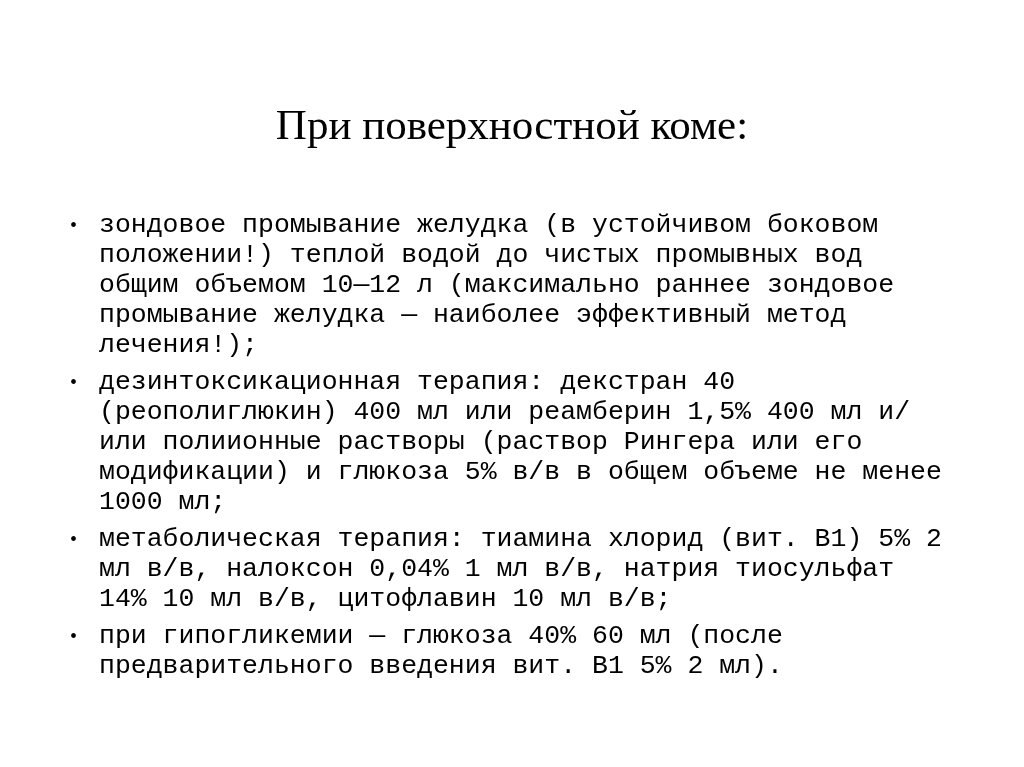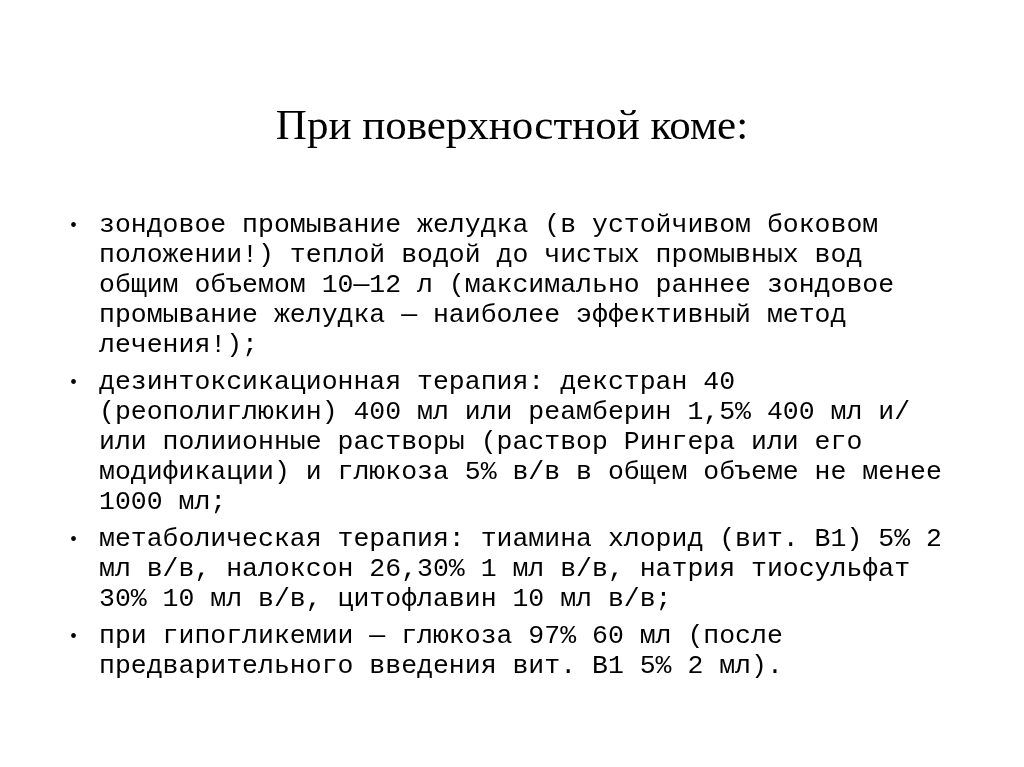--- a/index.html
+++ b/index.html
@@ -63,19 +63,19 @@
   <li class="bullet-item">
     <span class="bullet-dot">•</span>
     <span class="bullet-text">зондовое промывание желудка (в устойчивом боковом положении!) теплой водой до чистых промывных вод общим объемом 10—12 л (максимально раннее зондовое промывание желудка — наиболее эффективный метод лечения!);</span>
   </li>
   <li class="bullet-item">
     <span class="bullet-dot">•</span>
     <span class="bullet-text">дезинтоксикационная терапия: декстран 40 (реополиглюкин) 400 мл или реамберин 1,5% 400 мл и/или полиионные растворы (раствор Рингера или его модификации) и глюкоза 5% в/в в общем объеме не менее 1000 мл;</span>
   </li>
   <li class="bullet-item">
     <span class="bullet-dot">•</span>
-    <span class="bullet-text">метаболическая терапия: тиамина хлорид (вит. B1) 5% 2 мл в/в, налоксон 26,30% 1 мл в/в, натрия тиосульфат 30% 10 мл в/в, цитофлавин 10 мл в/в;</span>
+    <span class="bullet-text">метаболическая терапия: тиамина хлорид (вит. B1) 5% 2 мл в/в, налоксон 0,04% 1 мл в/в, натрия тиосульфат 14% 10 мл в/в, цитофлавин 10 мл в/в;</span>
   </li>
   <li class="bullet-item">
     <span class="bullet-dot">•</span>
-    <span class="bullet-text">при гипогликемии — глюкоза 97% 60 мл (после предварительного введения вит. B1 5% 2 мл).</span>
+    <span class="bullet-text">при гипогликемии — глюкоза 40% 60 мл (после предварительного введения вит. B1 5% 2 мл).</span>
   </li>
 </ul>
 
 </body></html>

